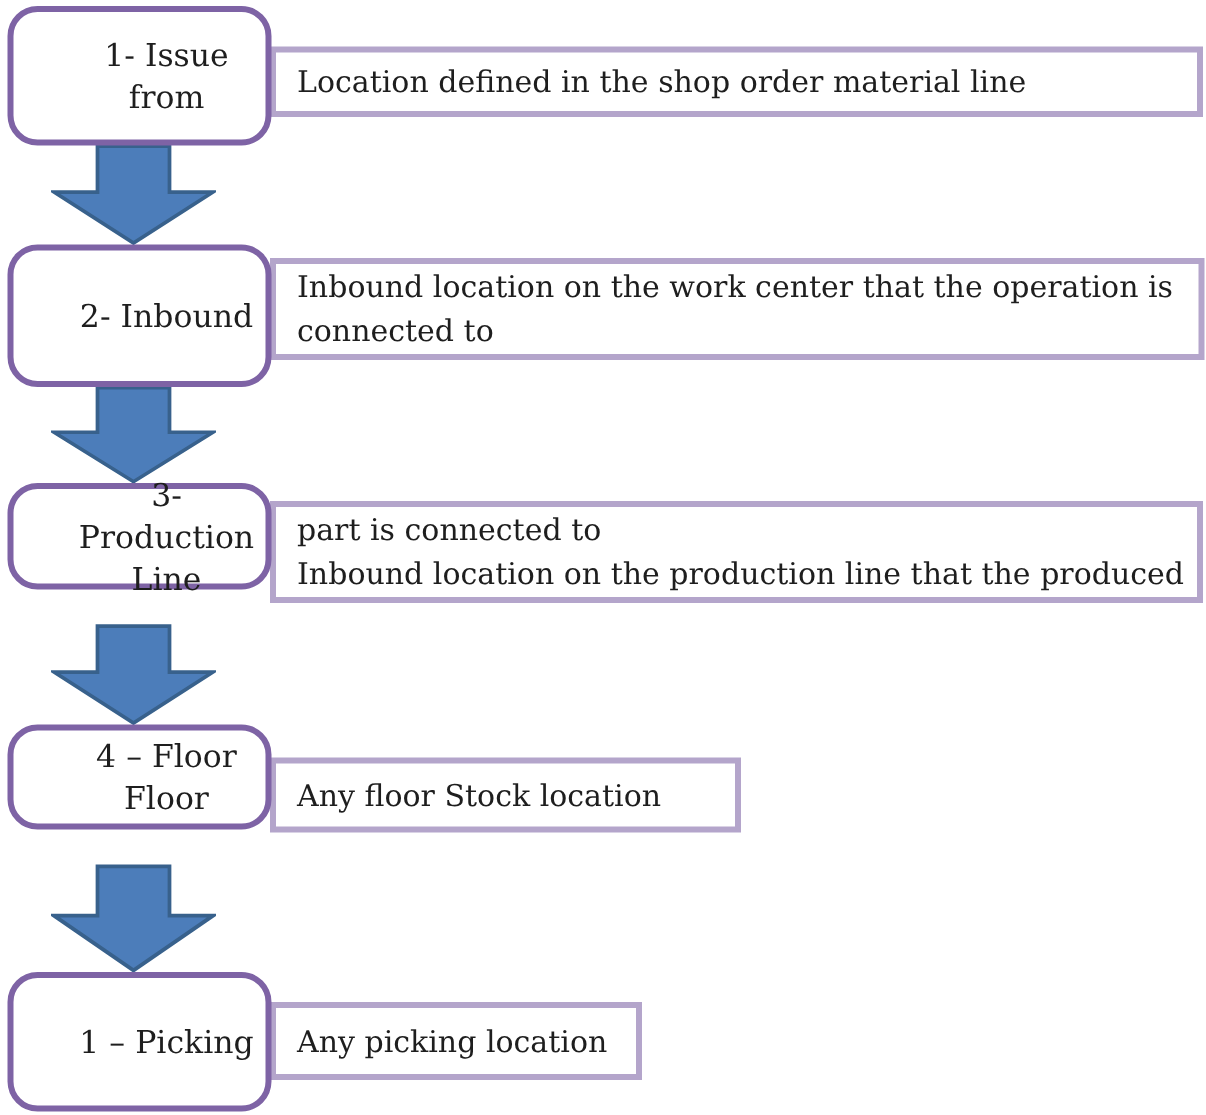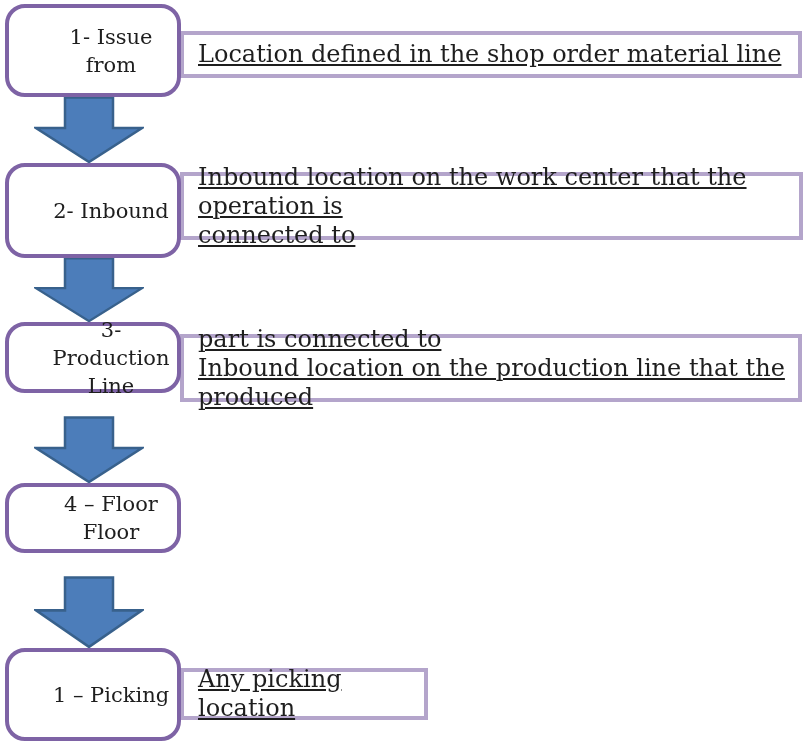--- a/index.html
+++ b/index.html
@@ -54,23 +54,22 @@
     background: #ffffff;
     border: 4px solid var(--desc-border, #b4a5cb);
     z-index: 1;
     display: flex;
     flex-direction: column;
     justify-content: center;
     padding-left: 14px;
     padding-right: 6px;
   }
   .desc-text {
-    font-size: 24px;
+    font-size: 20px;
     line-height: 29px;
-    text-decoration: underline;
   }
   .desc-text .ln { display: block; }
 
   .d1 { top: 31px;  height: 47px; width: 622px; }
   .d2 { top: 172px; height: 68px; width: 623px; }
   .d3 { top: 334px; height: 68px; width: 622px; }
   .d4 { top: 505px; height: 50px; width: 314px; }
   .d5 { top: 668px; height: 52px; width: 248px; }
 
   
@@ -149,20 +148,26 @@
       <polygon points="31,1.5 79,1.5 79,33 108,33 55,68 2,33 31,33"></polygon>
     </svg>
   </div>
 
   <div class="node n4">
     <div class="node-label">
       <span class="ln">4 – Floor</span>
       <span class="ln">Floor</span>
     </div>
   </div>
+  <div class="desc d4">
+    <div class="desc-text">
+      <span class="ln">Any floor Stock location</span>
+      <span class="ln"></span>
+    </div>
+  </div>
   <div class="arrow a4">
     <svg viewBox="0 0 110 70" preserveAspectRatio="none">
       <polygon points="31,1.5 79,1.5 79,33 108,33 55,68 2,33 31,33"></polygon>
     </svg>
   </div>
 
   <div class="node n5">
     <div class="node-label">
       <span class="ln">1 – Picking</span>
       <span class="ln"></span>

